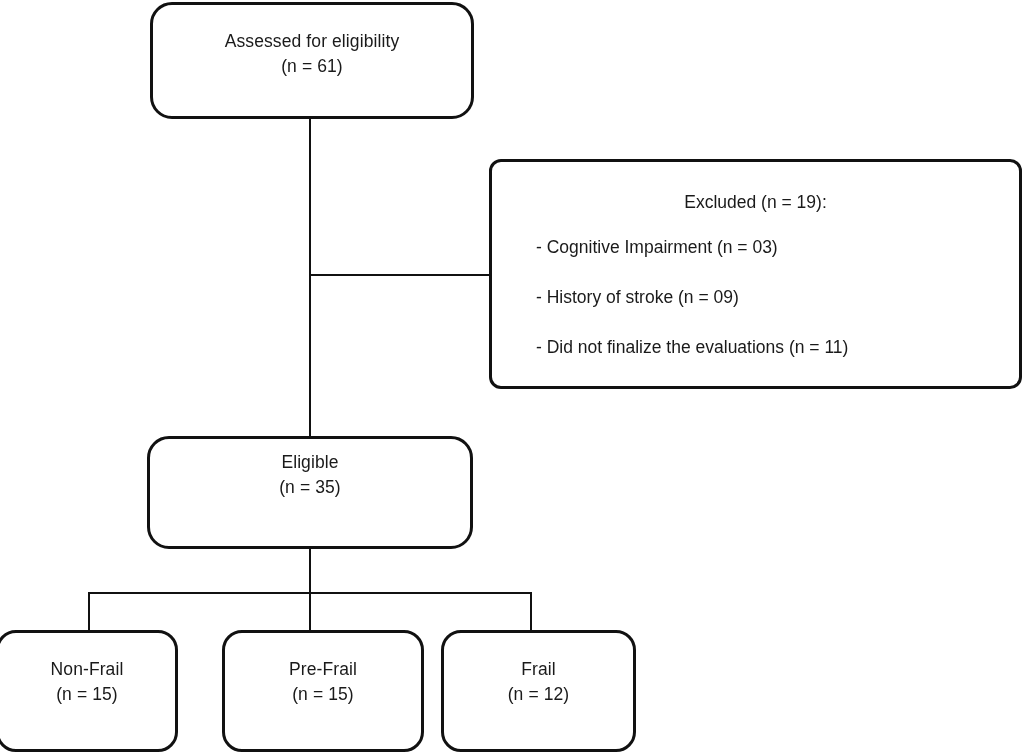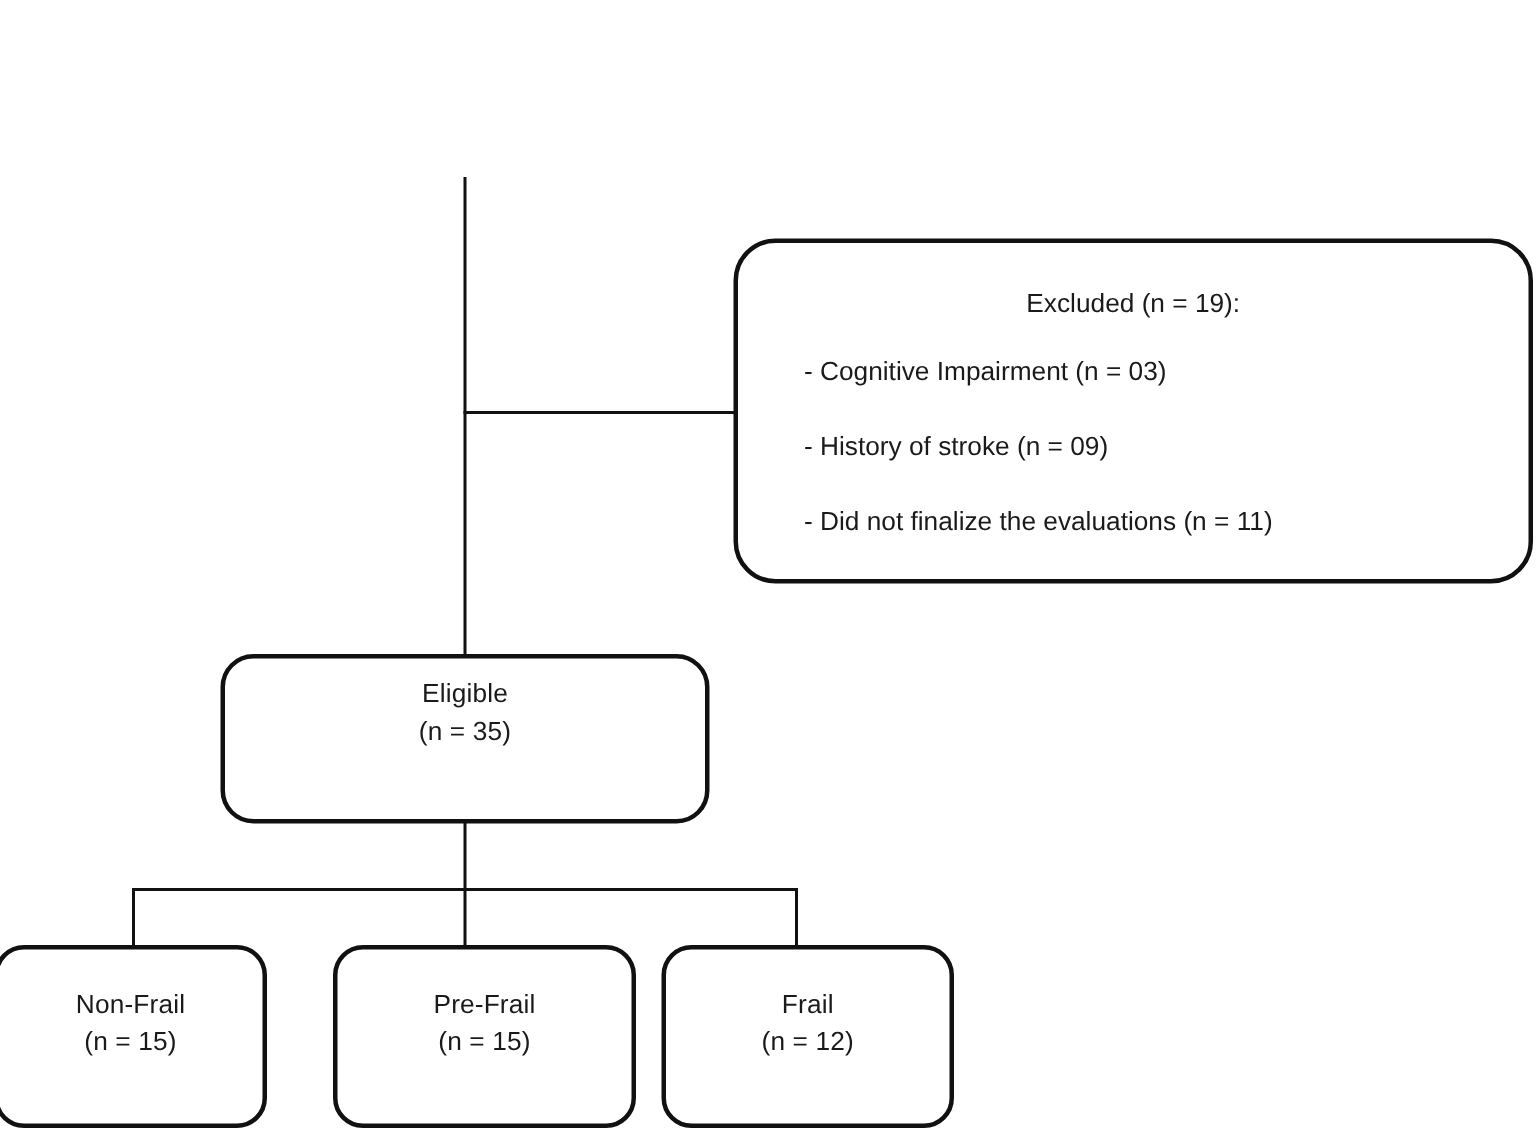--- a/index.html
+++ b/index.html
@@ -59,21 +59,21 @@
     border-radius: 22px;
     padding-top: 24px;
   }
 
   
   #node-excluded {
     left: 489px;
     top: 159px;
     width: 533px;
     height: 230px;
-    border-radius: 28px;
+    border-radius: 12px;
     padding-top: 29px;
     align-items: stretch;
   }
   #node-excluded .excl-title {
     text-align: center;
     font-size: 17.5px;
     line-height: 22px;
     white-space: nowrap;
   }
   #node-excluded .excl-list {
@@ -119,20 +119,24 @@
   <div class="line h" style="left:309px; top:274px; width:181px;"></div>
 
   <div class="line v" style="left:309px; top:548px; height:83px;"></div>
 
   <div class="line h" style="left:88px; top:592px; width:444px;"></div>
 
   <div class="line v" style="left:88px; top:592px; height:39px;"></div>
 
   <div class="line v" style="left:530px; top:592px; height:39px;"></div>
 
+  <div class="node" id="node-assessed">
+    <div class="node-line">Assessed for eligibility</div>
+    <div class="node-line">(n = 61)</div>
+  </div>
 
   <div class="node" id="node-excluded">
     <div class="excl-title">Excluded (n = 19):</div>
     <div class="excl-list">
       <div class="excl-item">- Cognitive Impairment (n = 03)</div>
       <div class="excl-item">- History of stroke (n = 09)</div>
       <div class="excl-item">- Did not finalize the evaluations (n = 11)</div>
     </div>
   </div>
 

